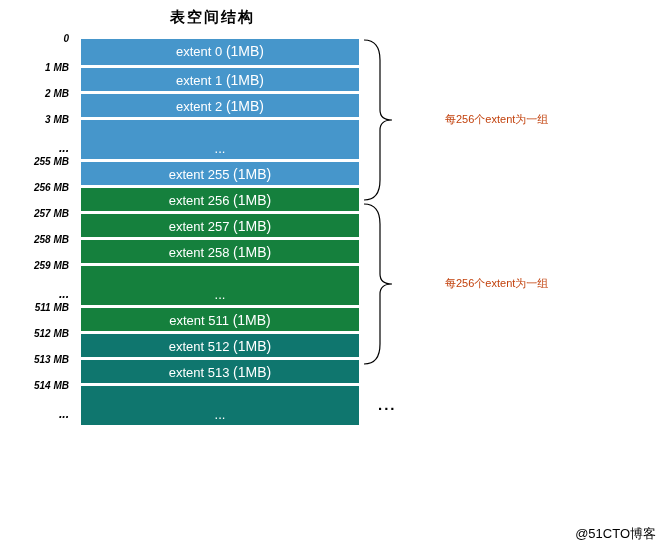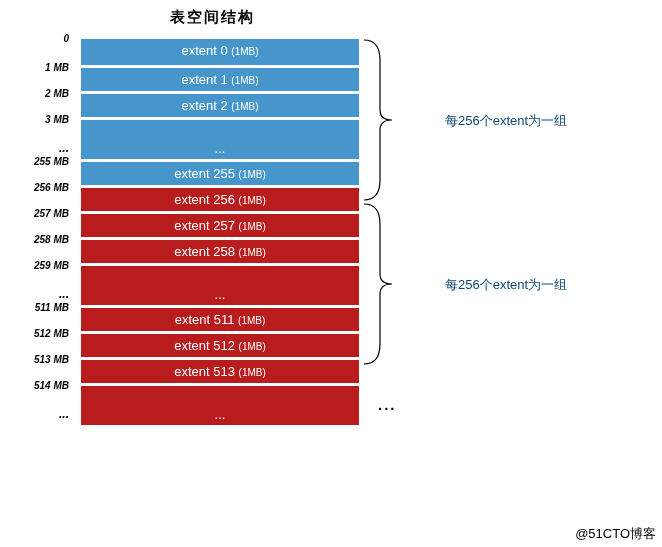--- a/index.html
+++ b/index.html
@@ -35,43 +35,43 @@
     height: 26px;
     border-top: 3px solid #fff;
     color: #fff;
     font-size: 13px;
     text-align: center;
     line-height: 24px;
     position: relative;
   }
   .extent:first-child { border-top: none; }
   .blue { background: #4696cb; }
-  .green { background: #b91c1c; }
-  .orange { background: #b91c1c; }
+  .green { background: #15803d; }
+  .orange { background: #0f766e; }
   .big {
     height: 42px;
     line-height: 58px;
   }
   .size {
-    font-size: 10px;
+    font-size: 14px;
   }
   .label {
     position: absolute;
     right: 290px;
     font-size: 10px;
     font-weight: bold;
     font-style: italic;
     color: #000;
     white-space: nowrap;
     transform: translateY(-50%);
   }
   .annotation {
     position: absolute;
-    font-size: 13px;
-    color: #0c4a6e;
+    font-size: 11px;
+    color: #c2410c;
     white-space: nowrap;
     text-align: right;
   }
   .brace {
     position: absolute;
   }
   .watermark {
     position: absolute;
     bottom: 4px;
     right: 6px;

